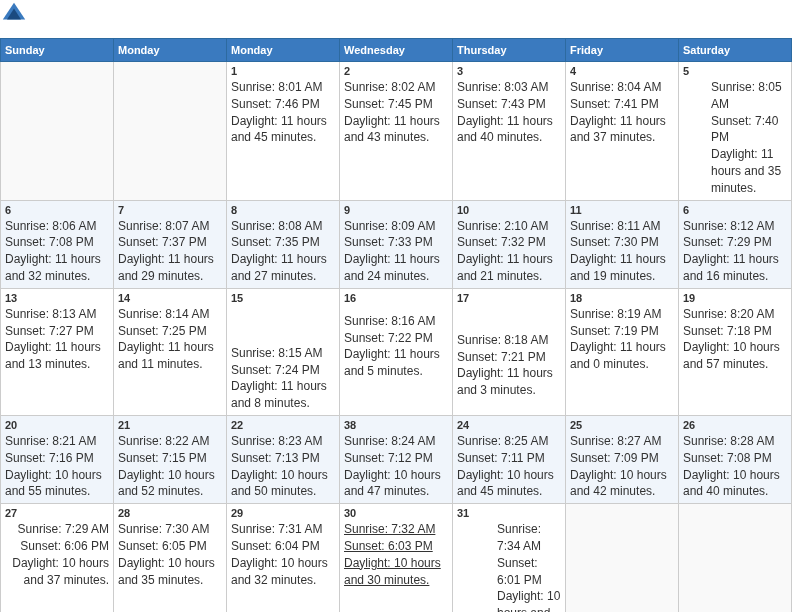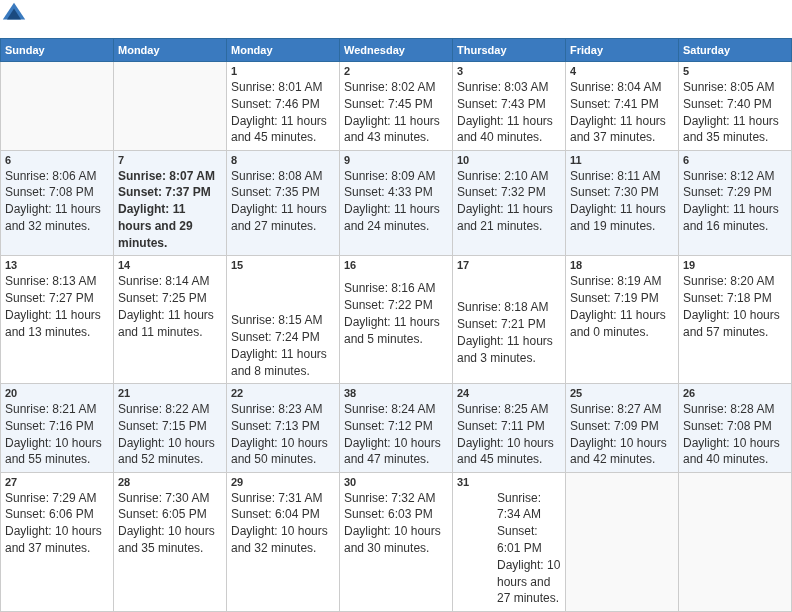--- a/index.html
+++ b/index.html
@@ -163,48 +163,48 @@
 Daylight: 11 hours and 40 minutes.</div>
           </td>
           <td>
             <span class="day-number">4</span>
             <div class="day-info" style="white-space: pre-line;">Sunrise: 8:04 AM
 Sunset: 7:41 PM
 Daylight: 11 hours and 37 minutes.</div>
           </td>
           <td>
             <span class="day-number">5</span>
-            <div class="day-info" style="white-space: pre-line;">Sunrise: 8:05 AM
+            <div class="day-info" style="white-space: pre-line; margin-left: 28px;">Sunrise: 8:05 AM
 Sunset: 7:40 PM
 Daylight: 11 hours and 35 minutes.</div>
           </td>
         </tr>
         <tr class="row-even">
           <td>
             <span class="day-number">6</span>
             <div class="day-info" style="white-space: pre-line;">Sunrise: 8:06 AM
 Sunset: 7:08 PM
 Daylight: 11 hours and 32 minutes.</div>
           </td>
           <td>
             <span class="day-number">7</span>
-            <div class="day-info" style="white-space: pre-line; font-weight: bold;">Sunrise: 8:07 AM
+            <div class="day-info" style="white-space: pre-line;">Sunrise: 8:07 AM
 Sunset: 7:37 PM
 Daylight: 11 hours and 29 minutes.</div>
           </td>
           <td>
             <span class="day-number">8</span>
             <div class="day-info" style="white-space: pre-line;">Sunrise: 8:08 AM
 Sunset: 7:35 PM
 Daylight: 11 hours and 27 minutes.</div>
           </td>
           <td>
             <span class="day-number">9</span>
             <div class="day-info" style="white-space: pre-line;">Sunrise: 8:09 AM
-Sunset: 4:33 PM
+Sunset: 7:33 PM
 Daylight: 11 hours and 24 minutes.</div>
           </td>
           <td>
             <span class="day-number">10</span>
             <div class="day-info" style="white-space: pre-line;">Sunrise: 2:10 AM
 Sunset: 7:32 PM
 Daylight: 11 hours and 21 minutes.</div>
           </td>
           <td>
             <span class="day-number">11</span>
@@ -303,39 +303,39 @@
           <td>
             <span class="day-number">26</span>
             <div class="day-info" style="white-space: pre-line;">Sunrise: 8:28 AM
 Sunset: 7:08 PM
 Daylight: 10 hours and 40 minutes.</div>
           </td>
         </tr>
         <tr class="row-odd">
           <td>
             <span class="day-number">27</span>
-            <div class="day-info" style="white-space: pre-line;">Sunrise: 7:29 AM
+            <div class="day-info" style="white-space: pre-line; text-align: right;">Sunrise: 7:29 AM
 Sunset: 6:06 PM
 Daylight: 10 hours and 37 minutes.</div>
           </td>
           <td>
             <span class="day-number">28</span>
             <div class="day-info" style="white-space: pre-line;">Sunrise: 7:30 AM
 Sunset: 6:05 PM
 Daylight: 10 hours and 35 minutes.</div>
           </td>
           <td>
             <span class="day-number">29</span>
             <div class="day-info" style="white-space: pre-line;">Sunrise: 7:31 AM
 Sunset: 6:04 PM
 Daylight: 10 hours and 32 minutes.</div>
           </td>
           <td>
             <span class="day-number">30</span>
-            <div class="day-info" style="white-space: pre-line;">Sunrise: 7:32 AM
+            <div class="day-info" style="white-space: pre-line; text-decoration: underline;">Sunrise: 7:32 AM
 Sunset: 6:03 PM
 Daylight: 10 hours and 30 minutes.</div>
           </td>
           <td>
             <span class="day-number">31</span>
             <div class="day-info" style="white-space: pre-line; margin-left: 40px;">Sunrise: 7:34 AM
 Sunset: 6:01 PM
 Daylight: 10 hours and 27 minutes.</div>
           </td>
           <td class="empty"></td>

